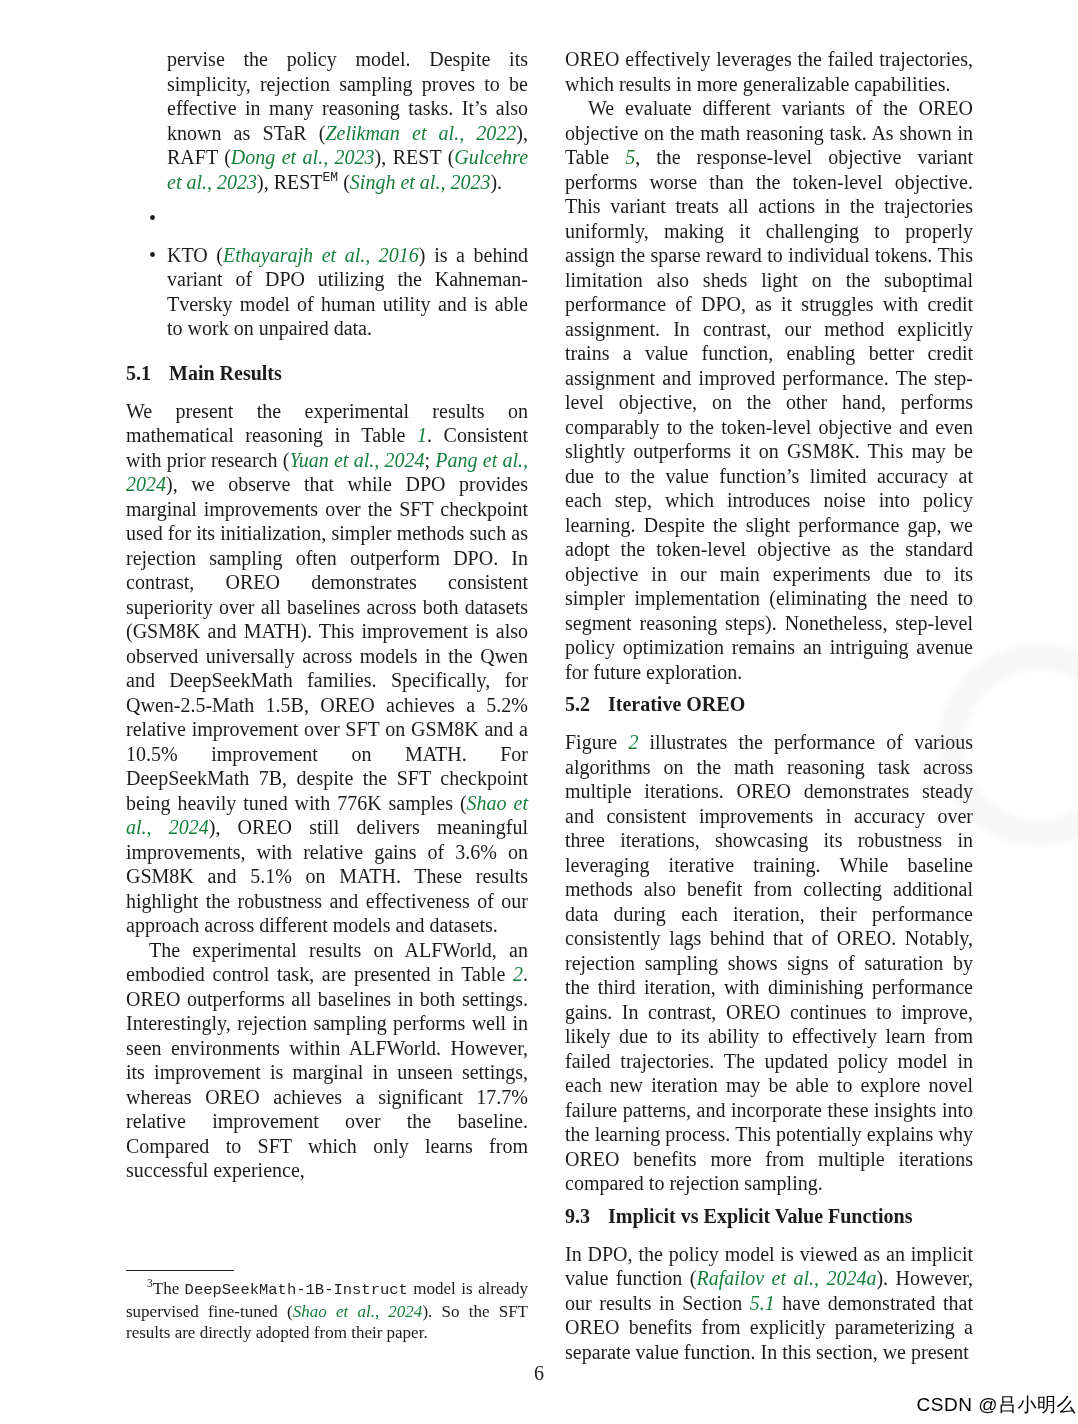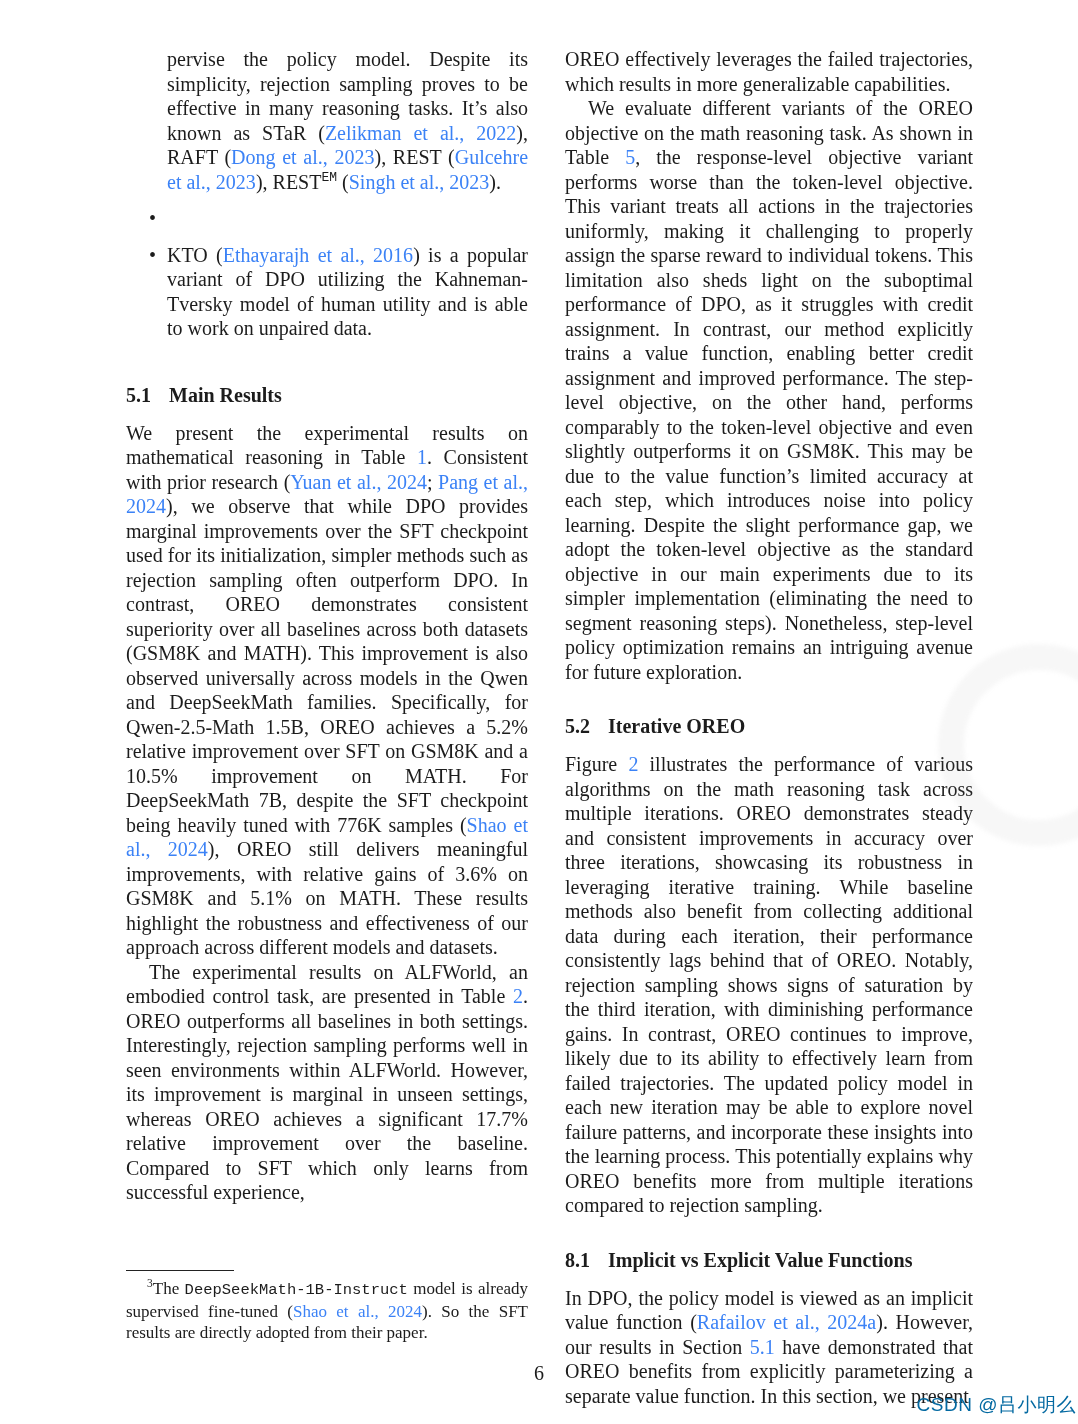--- a/index.html
+++ b/index.html
@@ -10,60 +10,60 @@
   }
   .column{position:absolute;top:47px;font-size:20px;line-height:24.5px;text-align:justify;}
   #col-left{left:126px;width:402px;height:1296px;display:flex;flex-direction:column;}
   #col-right{left:565px;width:408px;}
   p.para{margin:0;}
   p.para.indent{text-indent:23px;}
   p.para.space-above{margin-top:12px;}
   .bullet-item{display:flex;margin:0 0 12px 0;padding-left:23px;}
   .bullet-item .dot{width:18px;flex:none;text-align:left;}
   .bullet-item .bullet-body{flex:1;text-align:justify;}
-  h2.sec-heading{font-size:20px;font-weight:bold;margin:30px 0 14px 0;text-align:left;line-height:24px;}
+  h2.sec-heading{font-size:20px;font-weight:bold;margin:8px 0 14px 0;text-align:left;line-height:24px;}
   h2.sec-heading .sec-num{display:inline-block;min-width:43px;}
-  .cite-link{color:#3b82f6;text-decoration:none;cursor:pointer;}
+  .cite-link{color:#15803d;text-decoration:none;cursor:pointer;font-style:italic;}
   .sup{vertical-align:super;font-size:13px;line-height:0;font-family:Liberation Mono, monospace;}
   .mono{font-family:"Liberation Mono",monospace;font-size:15.5px;}
   .footnote{margin-top:auto;font-size:17px;line-height:21px;text-align:justify;}
   .footnote-rule{width:108px;border-top:1.6px solid #222;margin:0 0 7px 0;}
   .footnote p{margin:0;text-indent:21px;}
   .fn-marker{vertical-align:super;font-size:11.5px;line-height:0;}
   .page-number{position:absolute;top:1362px;left:0;width:1078px;text-align:center;font-size:20px;color:#1c1c1c;}
-  .csdn-watermark{position:absolute;top:1392px;right:2px;font-family:"Liberation Sans",sans-serif;font-size:19px;color:#0369a1;letter-spacing:0.5px;}
+  .csdn-watermark{position:absolute;top:1392px;right:2px;font-family:"Liberation Sans",sans-serif;font-size:19px;color:#000000;letter-spacing:0.5px;}
   .ring-watermark{position:absolute;top:644px;right:-62px;width:150px;height:150px;border:26px solid rgba(150,150,150,0.08);border-radius:50%;filter:blur(2px);}
 </style>
 </head>
 <body>
 
 <div id="col-left" class="column">
     <div class="bullet-item">
       <span class="dot"></span>
       <div class="bullet-body"><span class="">pervise the policy model. Despite its simplicity, rejection sampling proves to be effective in many reasoning tasks. It’s also known as STaR (</span><a class="cite-link">Zelikman et al., 2022</a><span class="">), RAFT (</span><a class="cite-link">Dong et al., 2023</a><span class="">), REST (</span><a class="cite-link">Gulcehre et al., 2023</a><span class="">), REST</span><span class="sup">EM</span><span class=""> (</span><a class="cite-link">Singh et al., 2023</a><span class="">).</span></div>
     </div>
     <div class="bullet-item">
       <span class="dot">•</span>
     </div>
     <div class="bullet-item">
       <span class="dot">•</span>
-      <div class="bullet-body"><span class="">KTO (</span><a class="cite-link">Ethayarajh et al., 2016</a><span class="">) is a popular variant of DPO utilizing the Kahneman-Tversky model of human utility and is able to work on unpaired data.</span></div>
+      <div class="bullet-body"><span class="">KTO (</span><a class="cite-link">Ethayarajh et al., 2016</a><span class="">) is a behind variant of DPO utilizing the Kahneman-Tversky model of human utility and is able to work on unpaired data.</span></div>
     </div>
     <h2 class="sec-heading"><span class="sec-num">5.1</span><span>Main Results</span></h2>
     <p class="para"><span class="">We present the experimental results on mathematical reasoning in Table </span><a class="cite-link">1</a><span class="">. Consistent with prior research (</span><a class="cite-link">Yuan et al., 2024</a><span class="">; </span><a class="cite-link">Pang et al., 2024</a><span class="">), we observe that while DPO provides marginal improvements over the SFT checkpoint used for its initialization, simpler methods such as rejection sampling often outperform DPO. In contrast, OREO demonstrates consistent superiority over all baselines across both datasets (GSM8K and MATH). This improvement is also observed universally across models in the Qwen and DeepSeekMath families. Specifically, for Qwen-2.5-Math 1.5B, OREO achieves a 5.2% relative improvement over SFT on GSM8K and a 10.5% improvement on MATH. For DeepSeekMath 7B, despite the SFT checkpoint being heavily tuned with 776K samples (</span><a class="cite-link">Shao et al., 2024</a><span class="">), OREO still delivers meaningful improvements, with relative gains of 3.6% on GSM8K and 5.1% on MATH. These results highlight the robustness and effectiveness of our approach across different models and datasets.</span></p>
     <p class="para indent"><span class="">The experimental results on ALFWorld, an embodied control task, are presented in Table </span><a class="cite-link">2</a><span class="">. OREO outperforms all baselines in both settings. Interestingly, rejection sampling performs well in seen environments within ALFWorld. However, its improvement is marginal in unseen settings, whereas OREO achieves a significant 17.7% relative improvement over the baseline. Compared to SFT which only learns from successful experience,</span></p>
     <div class="footnote">
       <div class="footnote-rule"></div>
       <p><span class="fn-marker">3</span><span class="">The </span><span class="mono">DeepSeekMath-1B-Instruct</span><span class=""> model is already supervised fine-tuned (</span><a class="cite-link">Shao et al., 2024</a><span class="">). So the SFT results are directly adopted from their paper.</span></p>
     </div>
   </div>
 <div id="col-right" class="column">
     <p class="para"><span class="">OREO effectively leverages the failed trajectories, which results in more generalizable capabilities.</span></p>
     <p class="para indent"><span class="">We evaluate different variants of the OREO objective on the math reasoning task. As shown in Table </span><a class="cite-link">5</a><span class="">, the response-level objective variant performs worse than the token-level objective.  This variant treats all actions in the trajectories uniformly, making it challenging to properly assign the sparse reward to individual tokens. This limitation also sheds light on the suboptimal performance of DPO, as it struggles with credit assignment. In contrast, our method explicitly trains a value function, enabling better credit assignment and improved performance. The step-level objective, on the other hand, performs comparably to the token-level objective and even slightly outperforms it on GSM8K. This may be due to the value function’s limited accuracy at each step, which introduces noise into policy learning. Despite the slight performance gap, we adopt the token-level objective as the standard objective in our main experiments due to its simpler implementation (eliminating the need to segment reasoning steps). Nonetheless, step-level policy optimization remains an intriguing avenue for future exploration.</span></p>
     <h2 class="sec-heading"><span class="sec-num">5.2</span><span>Iterative OREO</span></h2>
     <p class="para"><span class="">Figure </span><a class="cite-link">2</a><span class=""> illustrates the performance of various algorithms on the math reasoning task across multiple iterations. OREO demonstrates steady and consistent improvements in accuracy over three iterations, showcasing its robustness in leveraging iterative training. While baseline methods also benefit from collecting additional data during each iteration, their performance consistently lags behind that of OREO. Notably, rejection sampling shows signs of saturation by the third iteration, with diminishing performance gains. In contrast, OREO continues to improve, likely due to its ability to effectively learn from failed trajectories. The updated policy model in each new iteration may be able to explore novel failure patterns, and incorporate these insights into the learning process. This potentially explains why OREO benefits more from multiple iterations compared to rejection sampling.</span></p>
-    <h2 class="sec-heading"><span class="sec-num">8.1</span><span>Implicit vs Explicit Value Functions</span></h2>
+    <h2 class="sec-heading"><span class="sec-num">9.3</span><span>Implicit vs Explicit Value Functions</span></h2>
     <p class="para"><span class="">In DPO, the policy model is viewed as an implicit value function (</span><a class="cite-link">Rafailov et al., 2024a</a><span class="">). However, our results in Section </span><a class="cite-link">5.1</a><span class=""> have demonstrated that OREO benefits from explicitly parameterizing a separate value function. In this section, we present</span></p>
   </div>
 
 <div class="page-number">6</div>
 <div class="ring-watermark"></div>
 <div class="csdn-watermark">CSDN @吕小明么</div>
 
 </body></html>

